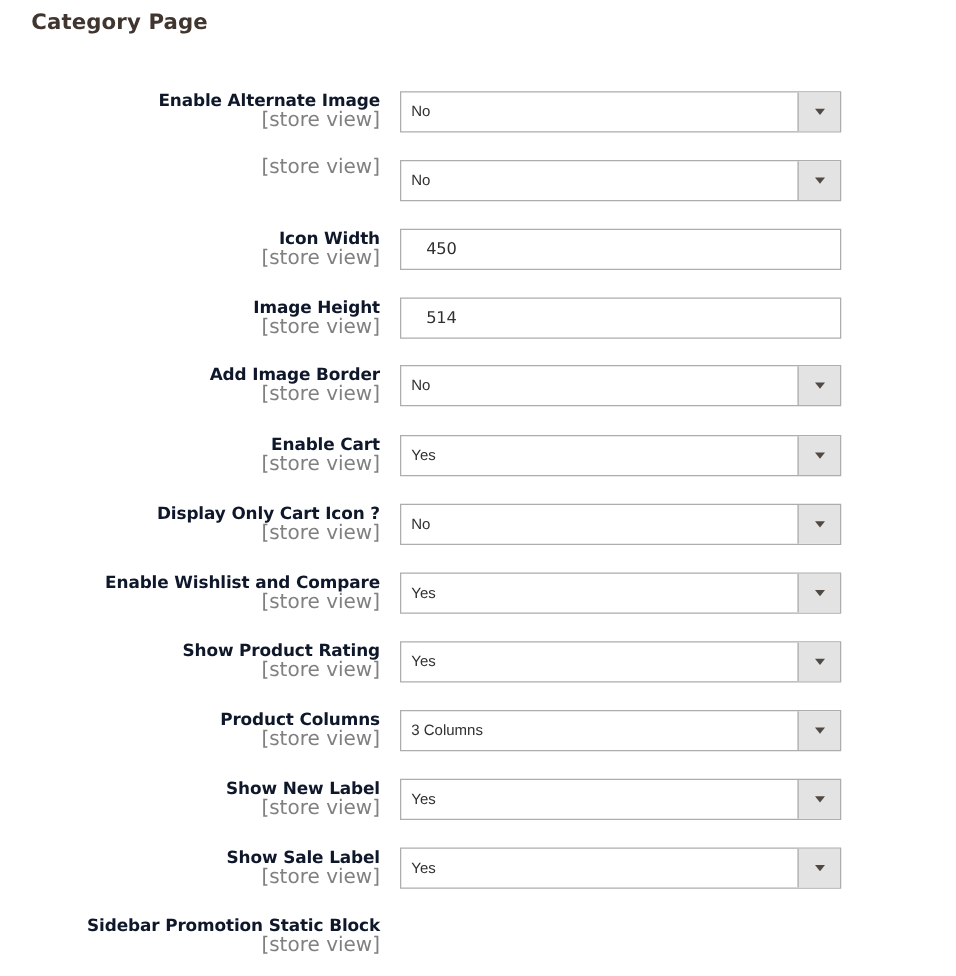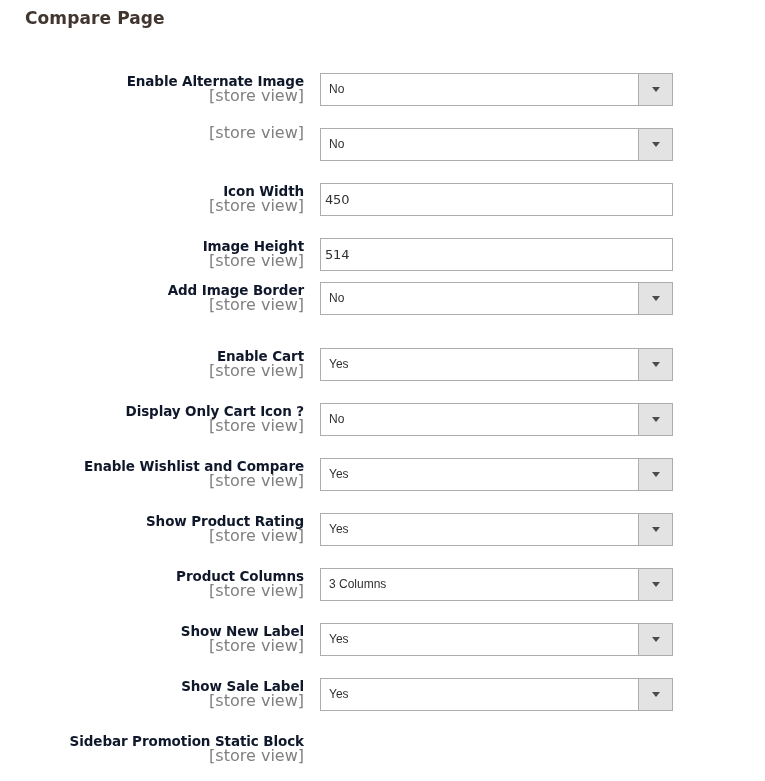--- a/index.html
+++ b/index.html
@@ -16,34 +16,34 @@
   .label { font-size: 13.5px; font-weight: bold; color: #0f172a; line-height: 18px; display: block; letter-spacing: -0.1px; }
   .scope { font-size: 16px; color: #808080; line-height: 12px; display: block; }
   .control {
     position: absolute; left: 320px; top: 0; width: 353px; height: 33px;
     border: 1px solid #adadad; background: #ffffff;
   }
   .control .value {
     position: absolute; left: 8px; top: 0; line-height: 31px; font-size: 12px; color: #303030;
     font-family: "Liberation Sans", "DejaVu Sans", sans-serif;
   }
-  .control.text .value { left: 4px; font-family: "DejaVu Sans", sans-serif; font-size: 13px; letter-spacing: -0.2px; }
+  .control.text .value { left: 20px; font-family: "DejaVu Sans", sans-serif; font-size: 13px; letter-spacing: -0.2px; }
   .control .addon {
     position: absolute; right: 0; top: 0; width: 34px; height: 31px;
     background: #e3e3e3; border-left: 1px solid #adadad;
   }
   .control .caret {
     position: absolute; left: 13px; top: 13px; width: 0; height: 0;
     border-left: 4px solid transparent; border-right: 4px solid transparent; border-top: 5px solid #514943;
   }
 </style>
 </head>
 <body>
 
-<div class="section-title">Compare Page</div>
+<div class="section-title">Category Page</div>
 
 <div id="form">
 
   <div class="row" style="top:73px">
     <div class="label-wrap">
       <span class="label">Enable Alternate Image</span>
       <span class="scope">[store view]</span>
     </div>
     <div class="control select">
       <span class="value">No</span>
@@ -78,21 +78,21 @@
   <div class="row" style="top:238px">
     <div class="label-wrap">
       <span class="label">Image Height</span>
       <span class="scope">[store view]</span>
     </div>
     <div class="control text">
       <span class="value">514</span>
     </div>
   </div>
 
-  <div class="row" style="top:282px">
+  <div class="row" style="top:292px">
     <div class="label-wrap">
       <span class="label">Add Image Border</span>
       <span class="scope">[store view]</span>
     </div>
     <div class="control select">
       <span class="value">No</span>
       <span class="addon">
           <span class="caret"></span>
         </span>
     </div>

